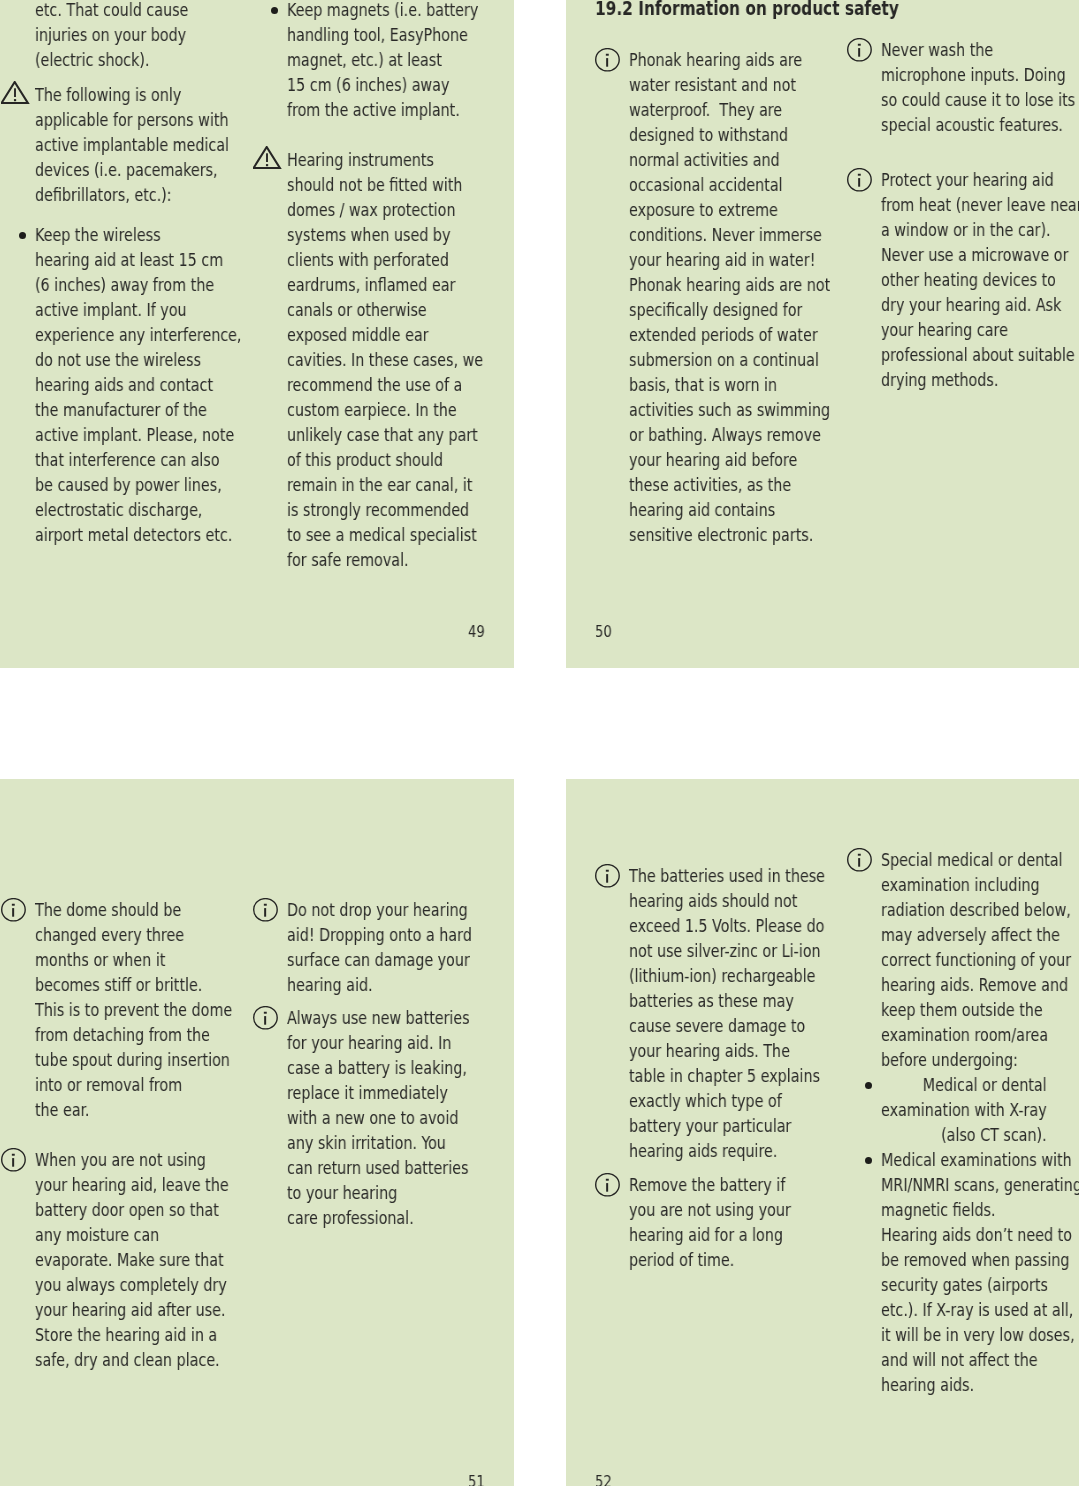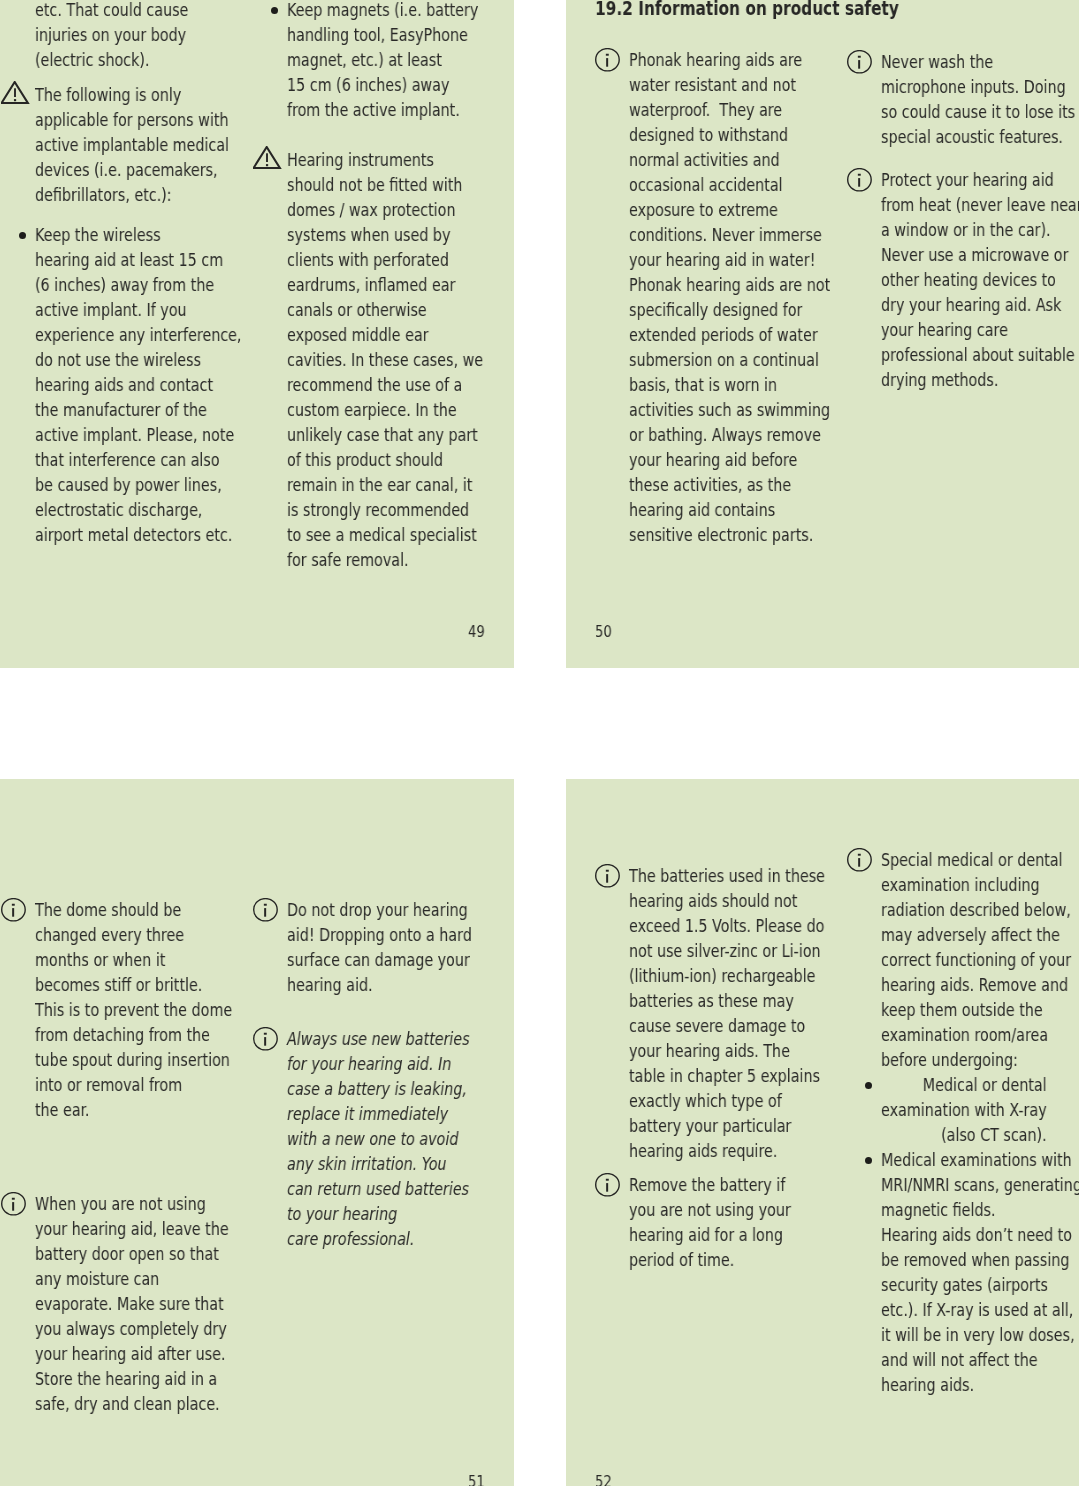--- a/index.html
+++ b/index.html
@@ -135,21 +135,21 @@
         <span class="ln">activities such as swimming</span>
         <span class="ln">or bathing. Always remove</span>
         <span class="ln">your hearing aid before</span>
         <span class="ln">these activities, as the</span>
         <span class="ln">hearing aid contains</span>
         <span class="ln">sensitive electronic parts.</span>
       </div>
     </div>
   </div>
   <div class="col" style="left:281.0px;width:216px;">
-    <div class="blk" style="top:120px;height:100.0px;">
+    <div class="blk" style="top:108px;height:100.0px;">
       <span class="icon" style="left:0.0px;top:0.9px;"><svg width="26" height="24" viewBox="0 0 26 24" shape-rendering="geometricPrecision" aria-hidden="true">
               <ellipse cx="12.45" cy="11.75" rx="11.75" ry="11.15" fill="none" stroke="#262624" stroke-width="1.4"></ellipse>
               <rect x="10.85" y="5.75" width="2.9" height="1.95" fill="#262624"></rect>
               <rect x="11.15" y="10.1" width="2.0" height="8.6" fill="#262624"></rect>
             </svg></span>
       <div class="txt">
         <span class="ln">Never wash the</span>
         <span class="ln">microphone inputs. Doing</span>
         <span class="ln">so could cause it to lose its</span>
         <span class="ln">special acoustic features.</span>
@@ -189,21 +189,21 @@
         <span class="ln">changed every three</span>
         <span class="ln">months or when it</span>
         <span class="ln">becomes stiff or brittle.</span>
         <span class="ln">This is to prevent the dome</span>
         <span class="ln">from detaching from the</span>
         <span class="ln">tube spout during insertion</span>
         <span class="ln">into or removal from</span>
         <span class="ln">the ear.</span>
       </div>
     </div>
-    <div class="blk" style="top:367.7px;height:225.0px;margin-top:44px;">
+    <div class="blk" style="top:367.7px;height:225.0px;">
       <span class="icon" style="left:0.0px;top:0.9px;"><svg width="26" height="24" viewBox="0 0 26 24" shape-rendering="geometricPrecision" aria-hidden="true">
               <ellipse cx="12.45" cy="11.75" rx="11.75" ry="11.15" fill="none" stroke="#262624" stroke-width="1.4"></ellipse>
               <rect x="10.85" y="5.75" width="2.9" height="1.95" fill="#262624"></rect>
               <rect x="11.15" y="10.1" width="2.0" height="8.6" fill="#262624"></rect>
             </svg></span>
       <div class="txt">
         <span class="ln">When you are not using</span>
         <span class="ln">your hearing aid, leave the</span>
         <span class="ln">battery door open so that</span>
         <span class="ln">any moisture can</span>
@@ -222,21 +222,21 @@
               <rect x="10.85" y="5.75" width="2.9" height="1.95" fill="#262624"></rect>
               <rect x="11.15" y="10.1" width="2.0" height="8.6" fill="#262624"></rect>
             </svg></span>
       <div class="txt">
         <span class="ln">Do not drop your hearing</span>
         <span class="ln">aid! Dropping onto a hard</span>
         <span class="ln">surface can damage your</span>
         <span class="ln">hearing aid.</span>
       </div>
     </div>
-    <div class="blk" style="top:247px;height:225.0px;font-style:italic;">
+    <div class="blk" style="top:226px;height:225.0px;">
       <span class="icon" style="left:0.0px;top:0.9px;"><svg width="26" height="24" viewBox="0 0 26 24" shape-rendering="geometricPrecision" aria-hidden="true">
               <ellipse cx="12.45" cy="11.75" rx="11.75" ry="11.15" fill="none" stroke="#262624" stroke-width="1.4"></ellipse>
               <rect x="10.85" y="5.75" width="2.9" height="1.95" fill="#262624"></rect>
               <rect x="11.15" y="10.1" width="2.0" height="8.6" fill="#262624"></rect>
             </svg></span>
       <div class="txt">
         <span class="ln">Always use new batteries</span>
         <span class="ln">for your hearing aid. In</span>
         <span class="ln">case a battery is leaking,</span>
         <span class="ln">replace it immediately</span>

